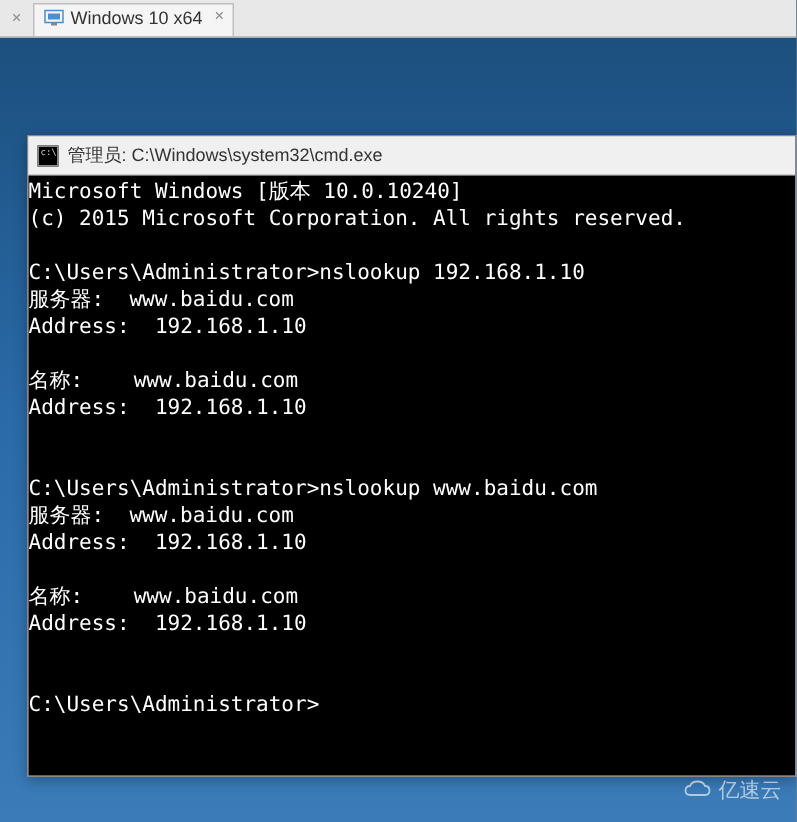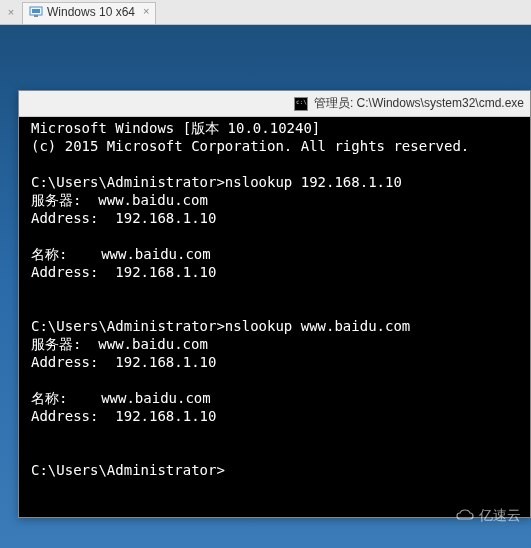--- a/index.html
+++ b/index.html
@@ -67,21 +67,20 @@
     }
     .cmd-titlebar {
       height: 26px;
       background: #f0f0f0;
       border-bottom: 1px solid #ccc;
       display: flex;
       align-items: center;
       padding: 0 6px;
       font-size: 12px;
       color: #333;
-      justify-content: flex-end;
     }
     .cmd-title-icon {
       width: 14px;
       height: 14px;
       margin-right: 6px;
       background: #000;
       border: 1px solid #888;
       position: relative;
     }
     .cmd-title-icon::after {
@@ -92,27 +91,27 @@
       top: 0;
       left: 1px;
       font-family: monospace;
     }
     .cmd-body {
       background: #000;
       color: #fff;
       font-family: "SimSun", "NSimSun", "Consolas", monospace;
       font-size: 14px;
       line-height: 18px;
-      padding: 2px 12px;
+      padding: 2px 0;
       min-height: 400px;
       white-space: pre;
     }
     .watermark {
       position: absolute;
-      bottom: 23px;
+      bottom: 12px;
       right: 10px;
       color: rgba(255,255,255,0.6);
       font-size: 14px;
       display: flex;
       align-items: center;
       gap: 4px;
     }
     .watermark-icon {
       width: 20px;
       height: 14px;

